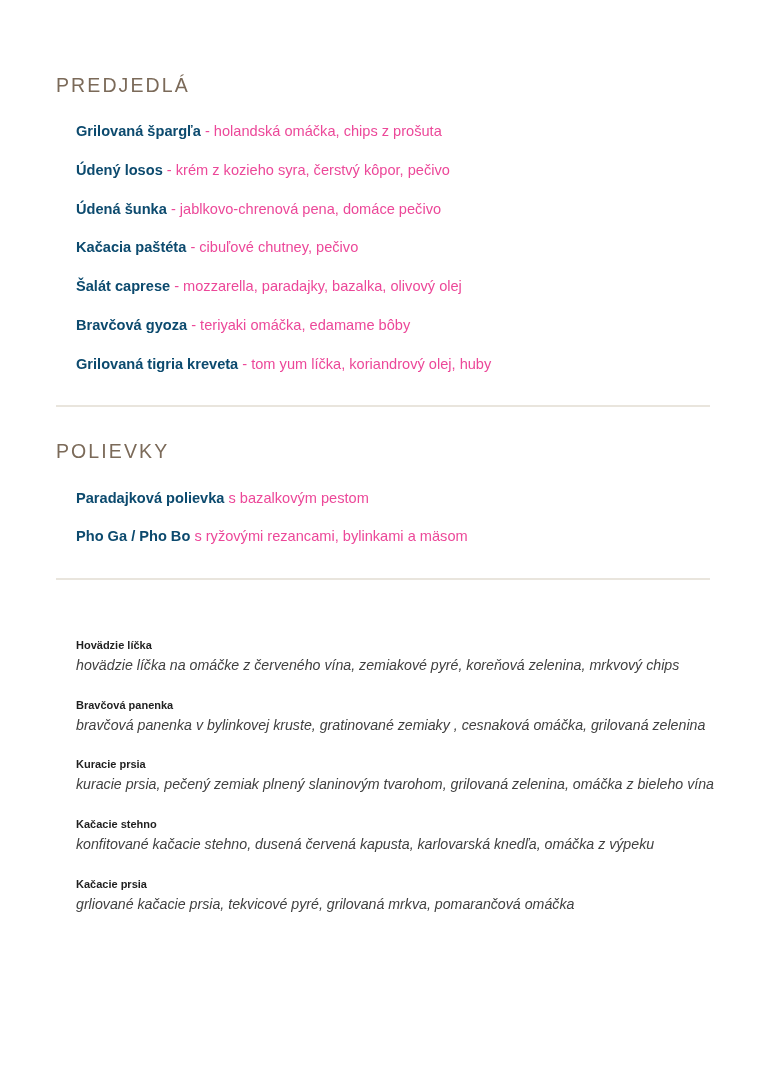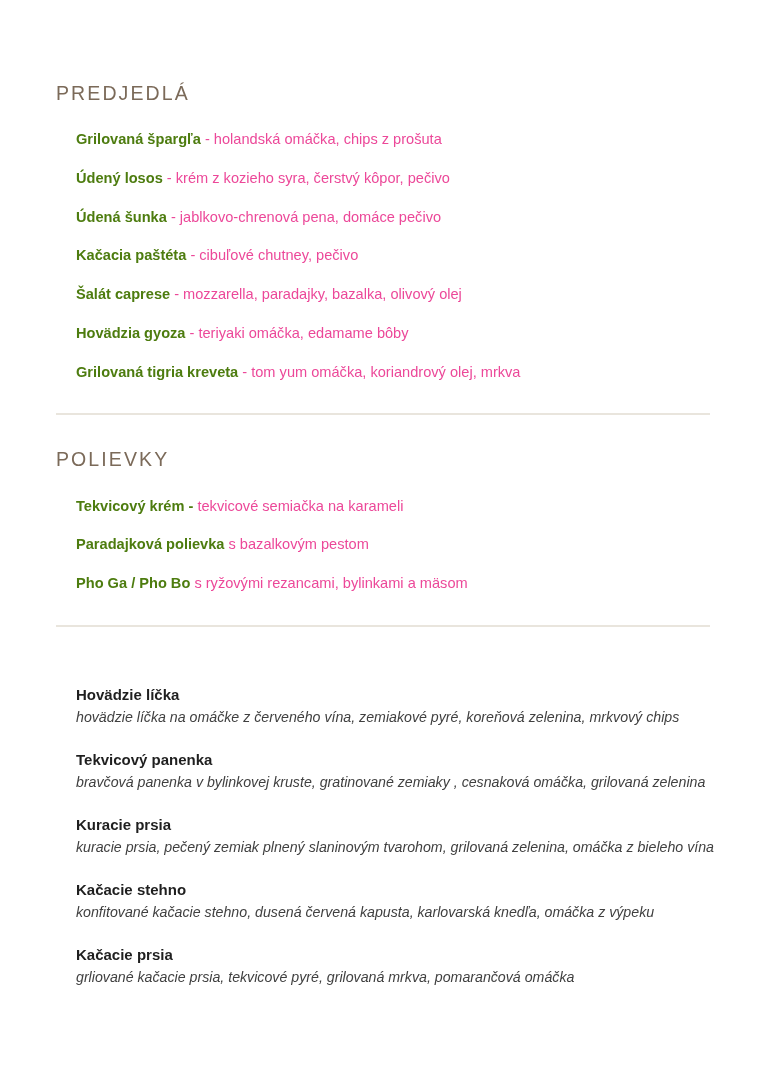--- a/index.html
+++ b/index.html
@@ -23,21 +23,21 @@
     height: 1086px;
     position: relative;
     box-sizing: border-box;
     padding: 0;
     background: #ffffff;
   }
 
   .menu {
     position: absolute;
     left: 0;
-    top: 8px;
+    top: 0;
     width: 704px;
   }
 
   
   .section {
     padding: 0;
   }
 
   .section-heading {
     font-size: 19.5px;
@@ -74,21 +74,21 @@
     padding: 0;
     white-space: nowrap;
   }
 
   .item-inline + .item-inline {
     margin-top: 19px;
   }
 
   .item-name {
     font-weight: 700;
-    color: #4d7c0f;
+    color: #0c4a6e;
   }
 
   .item-desc {
     font-weight: 400;
     color: #ec4899;
   }
 
   
   .item-list.stacked {
     padding-left: 76px;
@@ -98,21 +98,21 @@
     margin: 0;
     padding: 0;
   }
 
   .item-stacked + .item-stacked {
     margin-top: 22px;
   }
 
   .item-stacked .item-name-block {
     display: block;
-    font-size: 15px;
+    font-size: 11px;
     font-weight: 700;
     color: #1f1f1f;
     line-height: 1.35;
     white-space: nowrap;
   }
 
   .item-stacked .item-desc-block {
     display: block;
     font-size: 14.2px;
     font-style: italic;
@@ -150,61 +150,58 @@
         <li class="item-inline">
           <span class="item-name">Údená šunka</span><span class="item-desc"> - jablkovo-chrenová pena, domáce pečivo</span>
         </li>
         <li class="item-inline">
           <span class="item-name">Kačacia paštéta</span><span class="item-desc"> - cibuľové chutney, pečivo</span>
         </li>
         <li class="item-inline">
           <span class="item-name">Šalát caprese</span><span class="item-desc"> - mozzarella, paradajky, bazalka, olivový olej</span>
         </li>
         <li class="item-inline">
-          <span class="item-name">Hovädzia gyoza</span><span class="item-desc"> - teriyaki omáčka, edamame bôby</span>
-        </li>
-        <li class="item-inline">
-          <span class="item-name">Grilovaná tigria kreveta</span><span class="item-desc"> - tom yum omáčka, koriandrový olej, mrkva</span>
+          <span class="item-name">Bravčová gyoza</span><span class="item-desc"> - teriyaki omáčka, edamame bôby</span>
+        </li>
+        <li class="item-inline">
+          <span class="item-name">Grilovaná tigria kreveta</span><span class="item-desc"> - tom yum líčka, koriandrový olej, huby</span>
         </li>
       </ul>
     </section>
 
     <div class="sp-items-to-divider"></div>
     <hr class="section-divider">
     <div class="sp-divider-to-heading"></div>
 
     <section class="section">
       <h2 class="section-heading">POLIEVKY</h2>
       <div class="sp-heading-to-items"></div>
       <ul class="item-list">
         <li class="item-inline">
-          <span class="item-name">Tekvicový krém -</span><span class="item-desc"> tekvicové semiačka na karameli</span>
-        </li>
-        <li class="item-inline">
           <span class="item-name">Paradajková polievka</span><span class="item-desc"> s bazalkovým pestom</span>
         </li>
         <li class="item-inline">
           <span class="item-name">Pho Ga / Pho Bo</span><span class="item-desc"> s ryžovými rezancami, bylinkami a mäsom</span>
         </li>
       </ul>
     </section>
 
     <div class="sp-items-to-divider"></div>
     <hr class="section-divider">
     <div class="sp-divider-to-heading"></div>
 
     <section class="section">
       <div class="sp-heading-to-items"></div>
       <ul class="item-list stacked">
         <li class="item-stacked">
           <span class="item-name-block">Hovädzie líčka</span>
           <span class="item-desc-block">hovädzie líčka na omáčke z červeného vína, zemiakové pyré, koreňová zelenina, mrkvový chips</span>
         </li>
         <li class="item-stacked">
-          <span class="item-name-block">Tekvicový panenka</span>
+          <span class="item-name-block">Bravčová panenka</span>
           <span class="item-desc-block">bravčová panenka v bylinkovej kruste, gratinované zemiaky , cesnaková omáčka, grilovaná zelenina</span>
         </li>
         <li class="item-stacked">
           <span class="item-name-block">Kuracie prsia</span>
           <span class="item-desc-block">kuracie prsia, pečený zemiak plnený slaninovým tvarohom, grilovaná zelenina, omáčka z bieleho vína</span>
         </li>
         <li class="item-stacked">
           <span class="item-name-block">Kačacie stehno</span>
           <span class="item-desc-block">konfitované kačacie stehno, dusená červená kapusta, karlovarská knedľa, omáčka z výpeku</span>
         </li>

